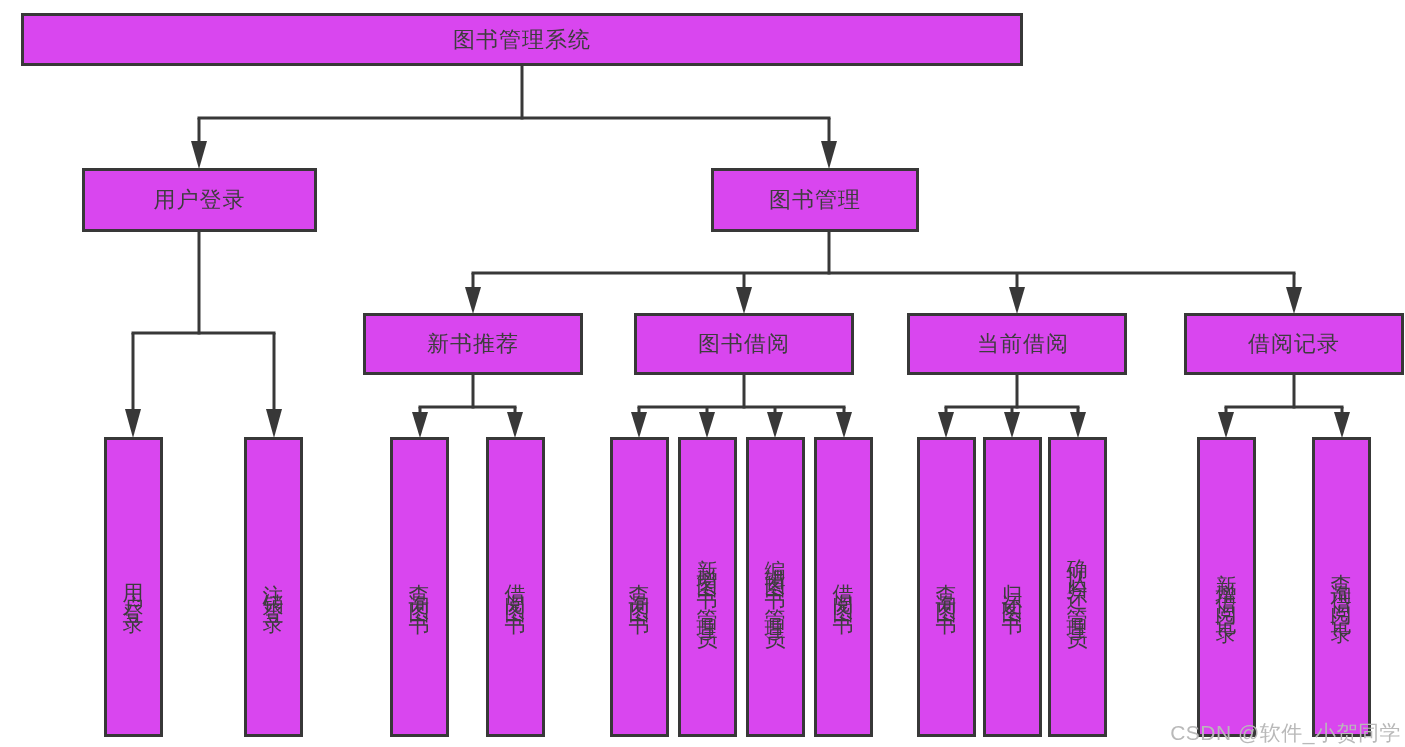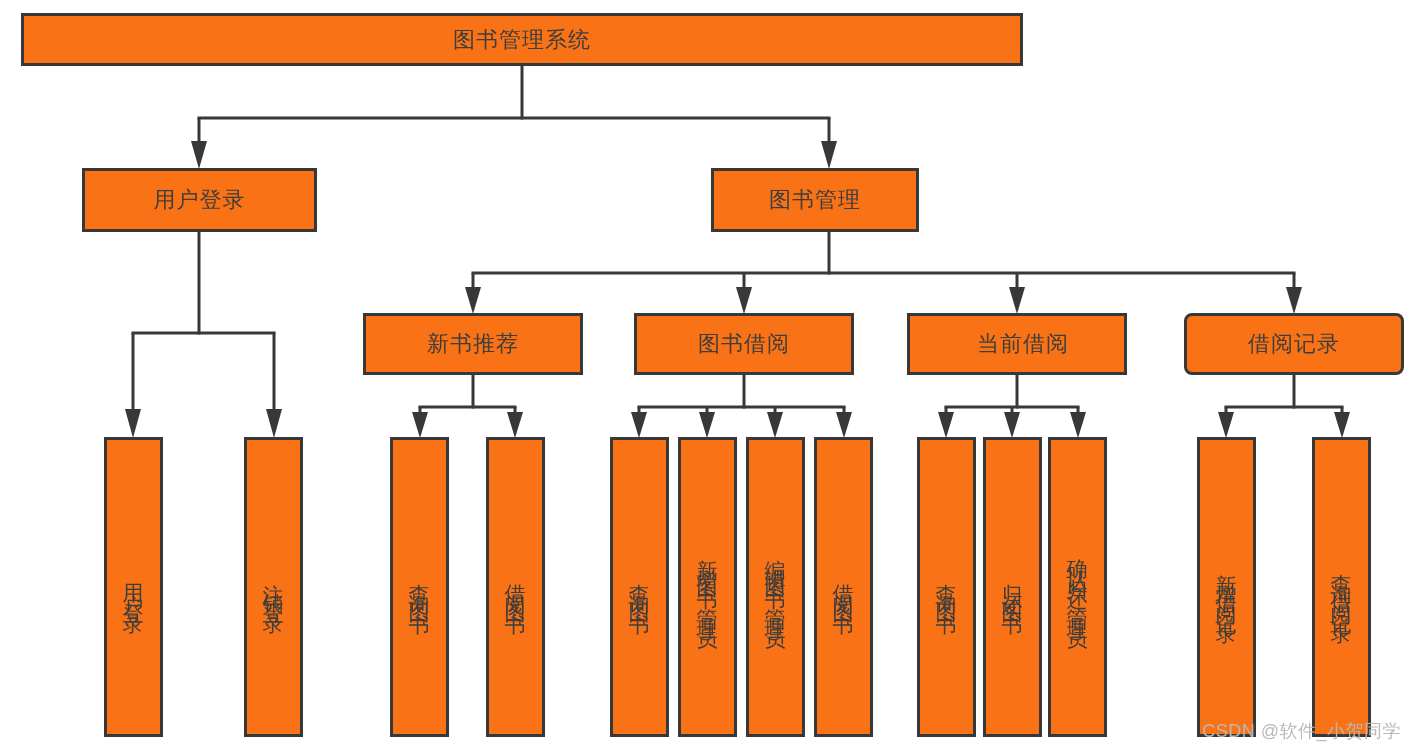--- a/index.html
+++ b/index.html
@@ -9,41 +9,41 @@
     height: 747px;
     background: #ffffff;
     font-family: "Liberation Sans", sans-serif;
     overflow: hidden;
   }
   .wires { position: absolute; left: 0; top: 0; z-index: 1; }
   .node {
     position: absolute;
     box-sizing: border-box;
     border: 3px solid #383838;
-    background: #f97316;
+    background: #d946ef;
     display: flex;
     align-items: center;
     justify-content: center;
     color: #3d3d3d;
     z-index: 2;
   }
   .h-label { font-size: 22px; letter-spacing: 1px; white-space: nowrap; }
   .leaf .v-label {
     writing-mode: vertical-rl;
     text-orientation: mixed;
     font-size: 21px;
     line-height: 1;
     letter-spacing: 10px;
     color: #3d3d3d;
   }
   .watermark {
     position: absolute;
     top: 719px;
     right: 4px;
-    font-size: 18px;
+    font-size: 21px;
     color: #b9b9b9;
     letter-spacing: 0.5px;
     z-index: 3;
     white-space: nowrap;
   }
 </style>
 </head>
 <body>
 
 <div class="canvas">
@@ -137,21 +137,21 @@
 
   <div class="node" style="left:363px; top:313px; width:220px; height:62px;font-family:Liberation Mono, monospace;">
     <span class="h-label">新书推荐</span>
   </div>
   <div class="node" style="left:634px; top:313px; width:220px; height:62px;">
     <span class="h-label">图书借阅</span>
   </div>
   <div class="node" style="left:907px; top:313px; width:220px; height:62px;padding-left:12px;">
     <span class="h-label">当前借阅</span>
   </div>
-  <div class="node" style="left:1184px; top:313px; width:220px; height:62px;border-radius:8px;">
+  <div class="node" style="left:1184px; top:313px; width:220px; height:62px;">
     <span class="h-label">借阅记录</span>
   </div>
 
   <div class="node leaf" style="left:104px; top:437px; width:59px; height:300px;">
     <span class="v-label">用户登录</span>
   </div>
   <div class="node leaf" style="left:244px; top:437px; width:59px; height:300px;">
     <span class="v-label">注销登录</span>
   </div>
 

